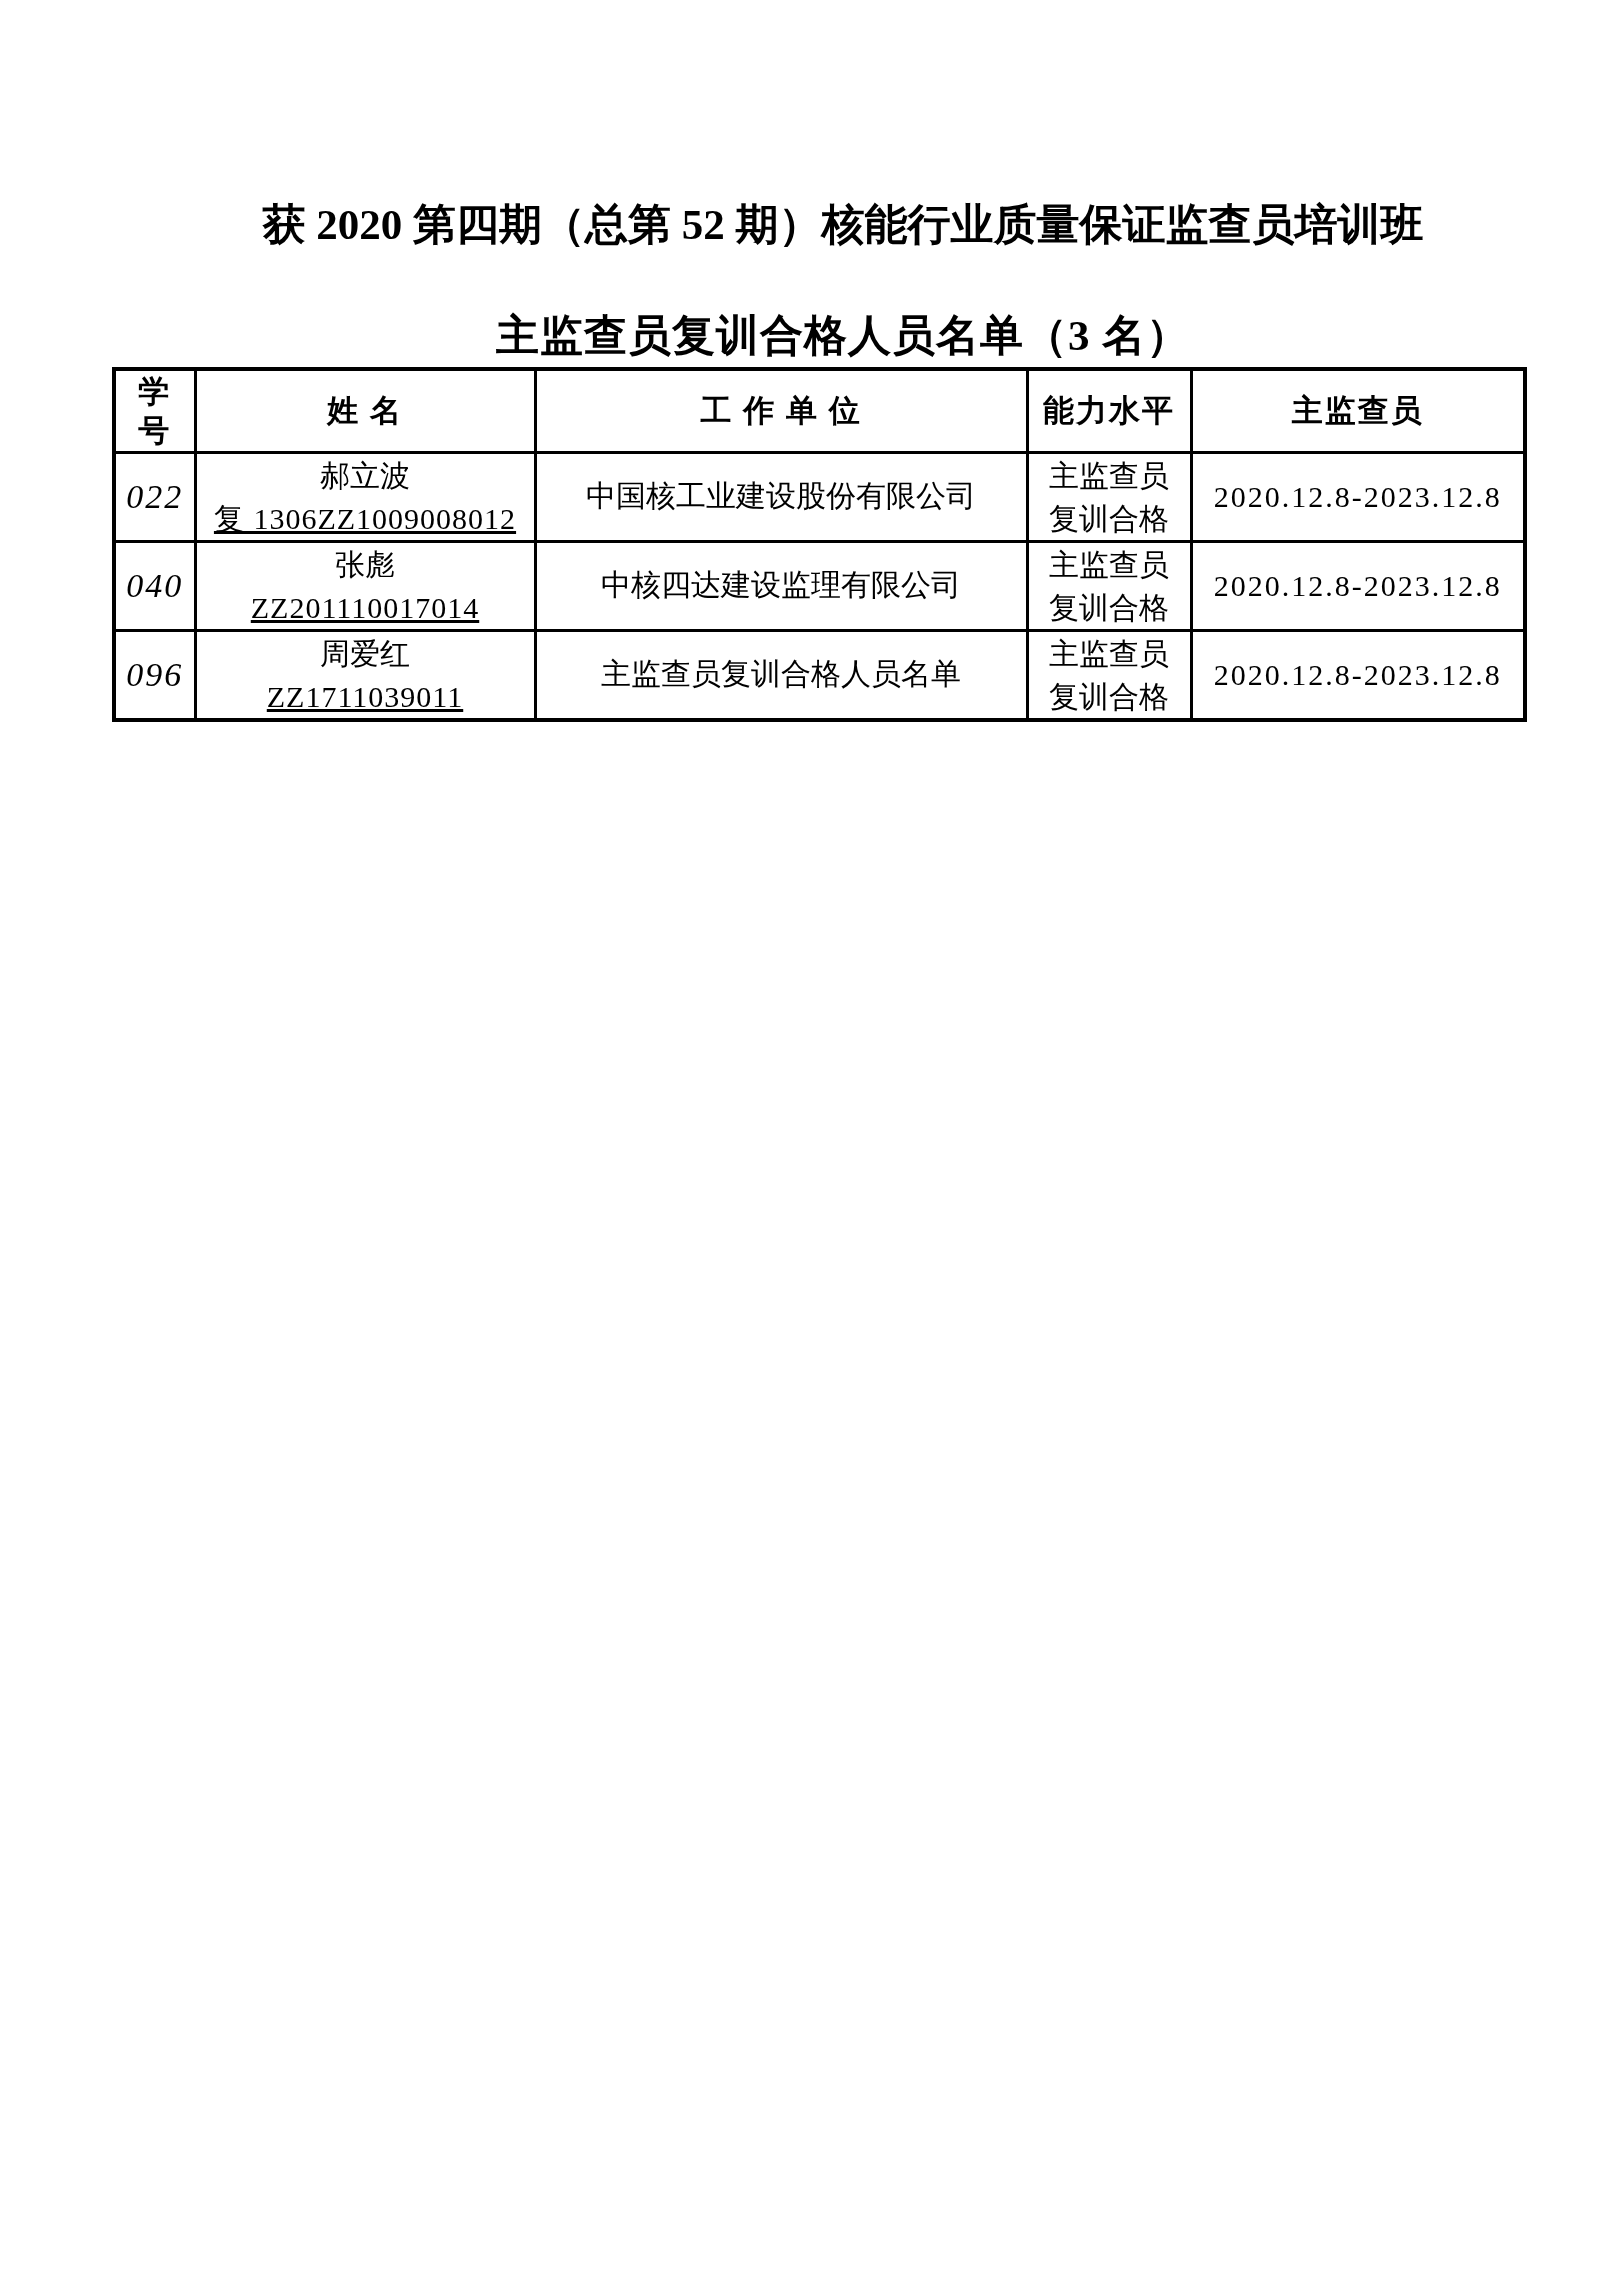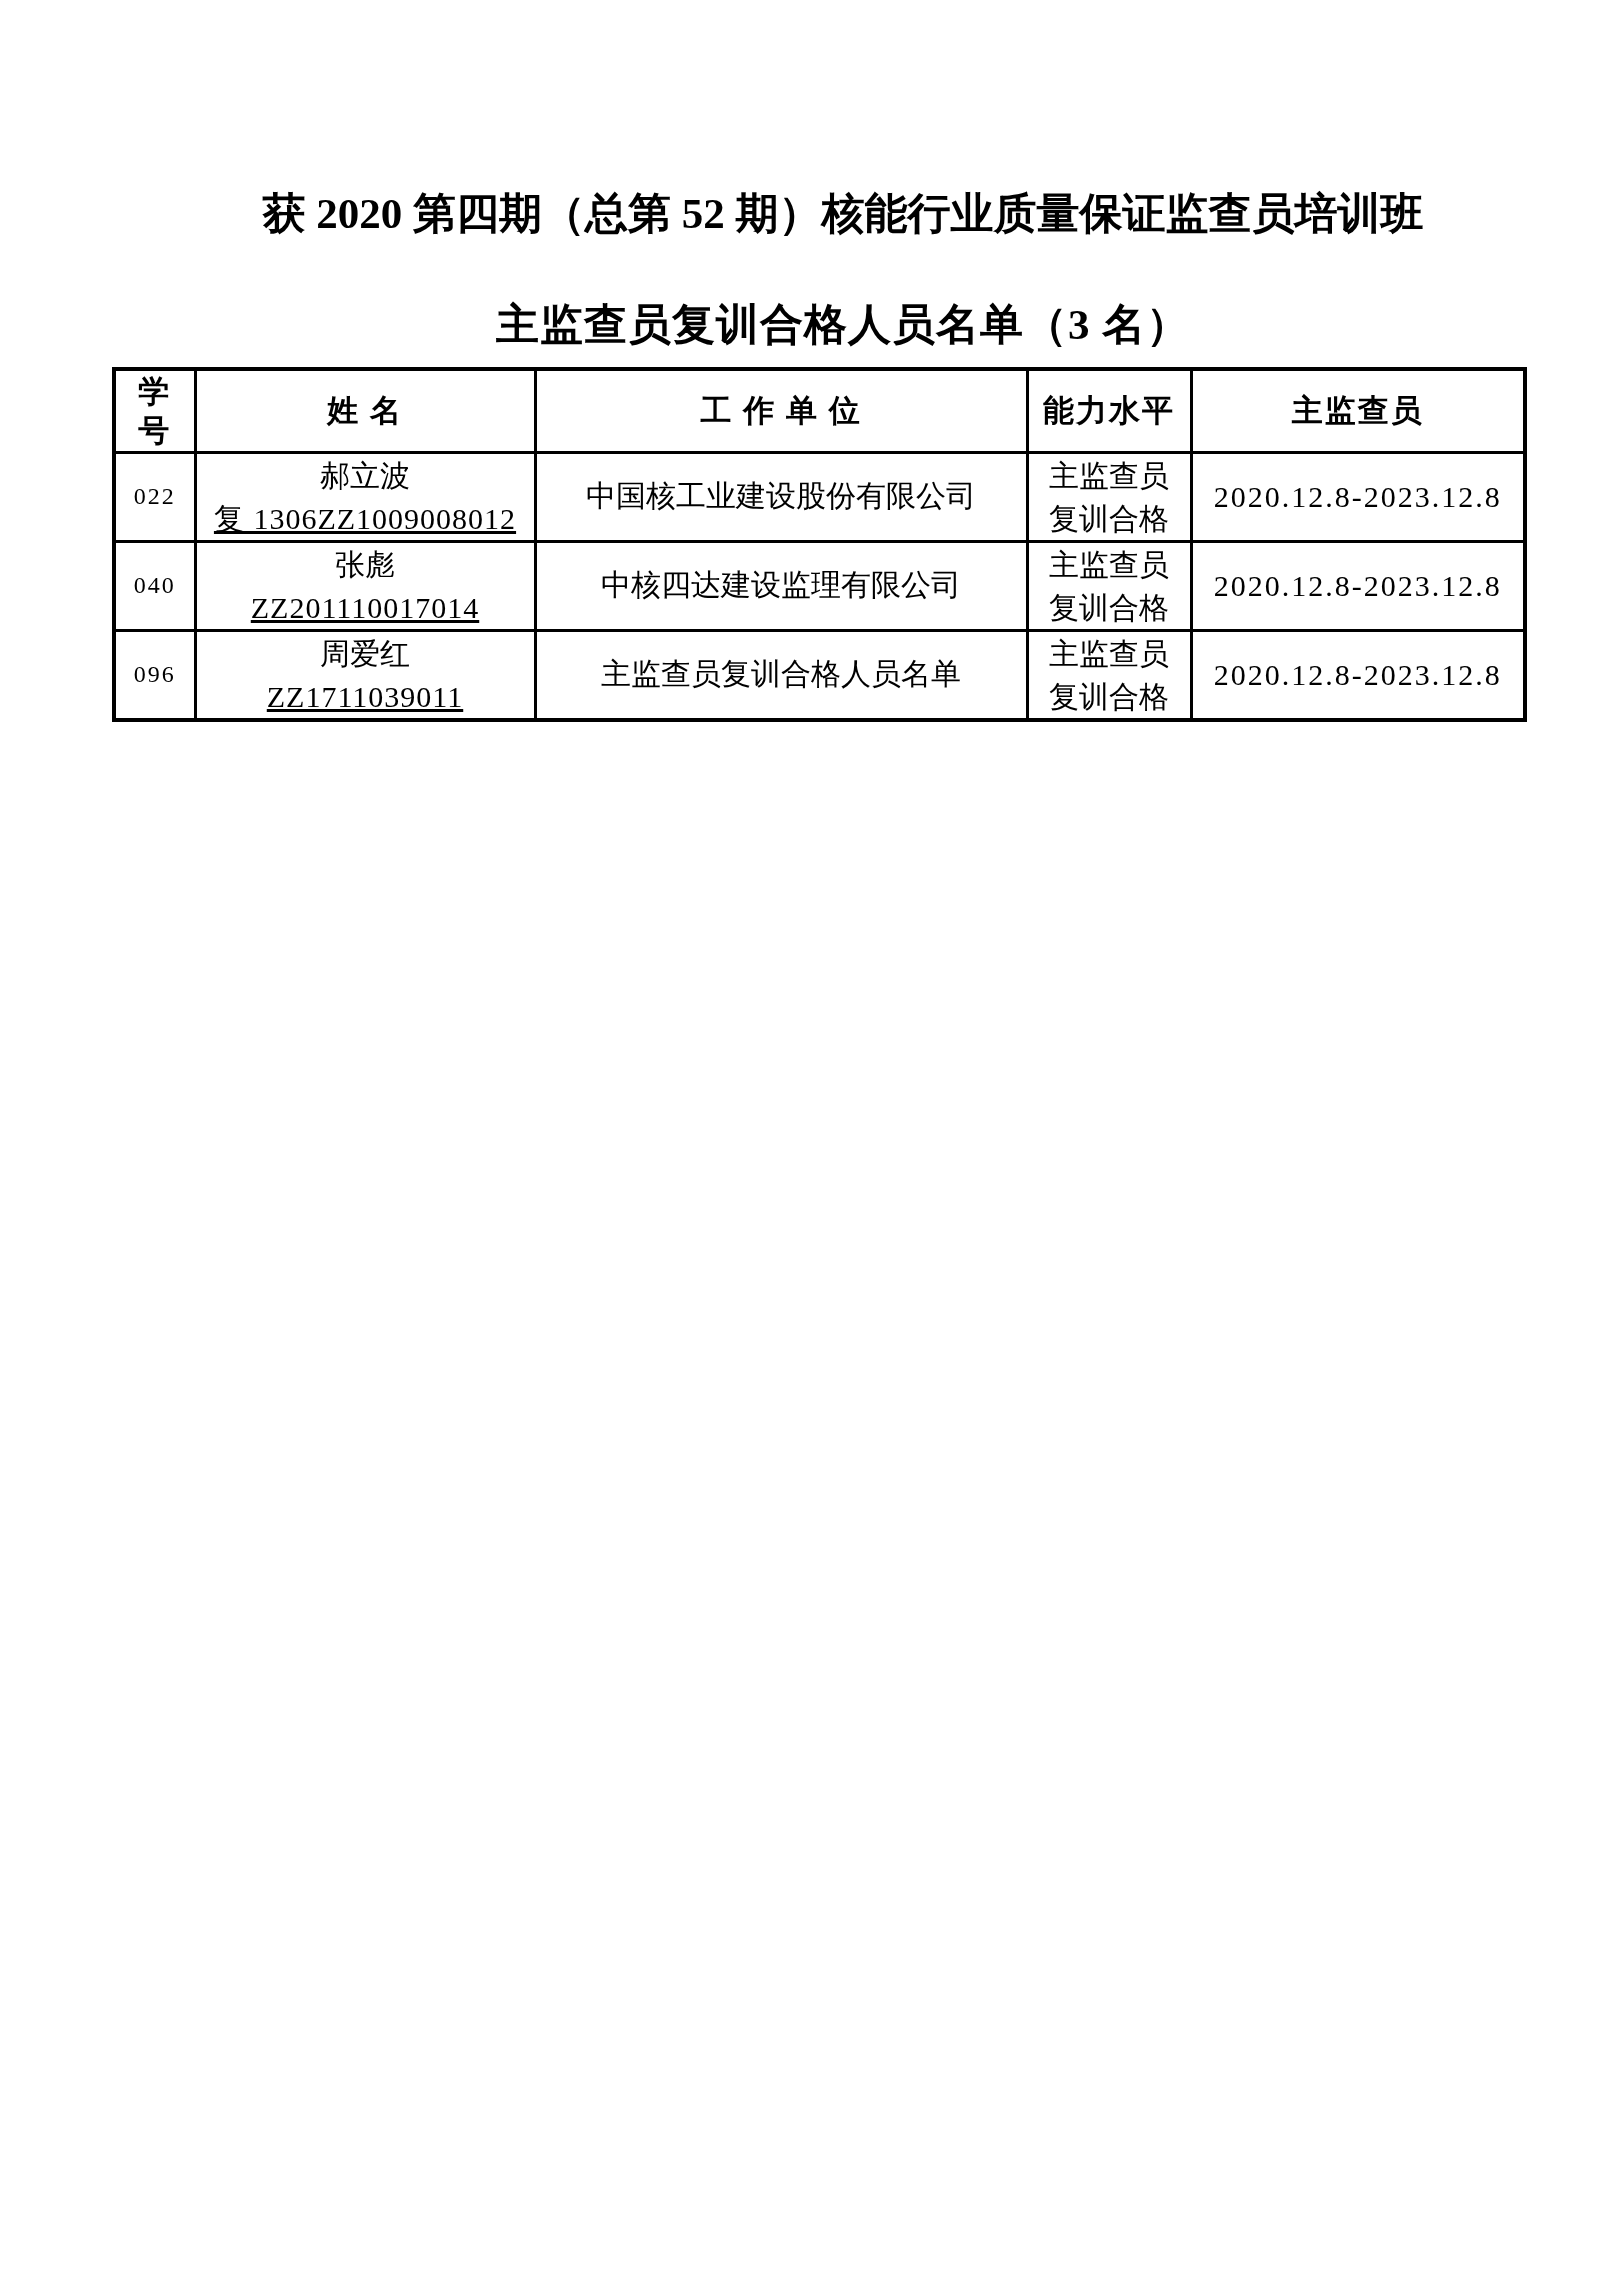--- a/index.html
+++ b/index.html
@@ -11,21 +11,21 @@
     position: relative;
     width: 1621px;
     height: 2293px;
     background: #ffffff;
     color: #000000;
     font-family: "Liberation Serif", "DejaVu Serif", serif;
     overflow: hidden;
   }
   .doc-title {
     position: absolute;
-    top: 188px;
+    top: 199px;
     left: 0;
     width: 100%;
     box-sizing: border-box;
     padding-left: 65px; 
     text-align: center;
     font-size: 43px;
     font-weight: 700;
     line-height: 51px;
   }
   .doc-title .line2 {
@@ -53,21 +53,21 @@
   table.roster thead tr { height: 83px; }
   table.roster tbody tr { height: 86px; }
   th.hdr {
     font-size: 31px;
     font-weight: 700;
     letter-spacing: 2px;
   }
   th.hdr .stacked { line-height: 39px; font-weight: 700; }
   td.cell { font-size: 30px; }
   .two-line { line-height: 43px; }
-  td.id-cell { font-size: 24px; letter-spacing: 2px; }
+  td.id-cell { font-size: 34px; letter-spacing: 2px; font-style: italic; }
   td.employer-cell { text-align: left; padding-left: 19.6px; }
   td.validity-cell { letter-spacing: 2px; white-space: nowrap; margin-left: 44px; }
   .cert-no { letter-spacing: 1px; text-decoration: underline; }
 </style>
 </head>
 <body>
 
 <div class="page">
 
   <div class="doc-title">

